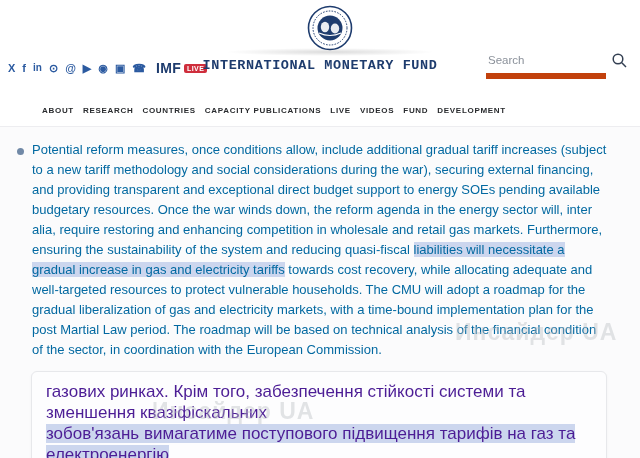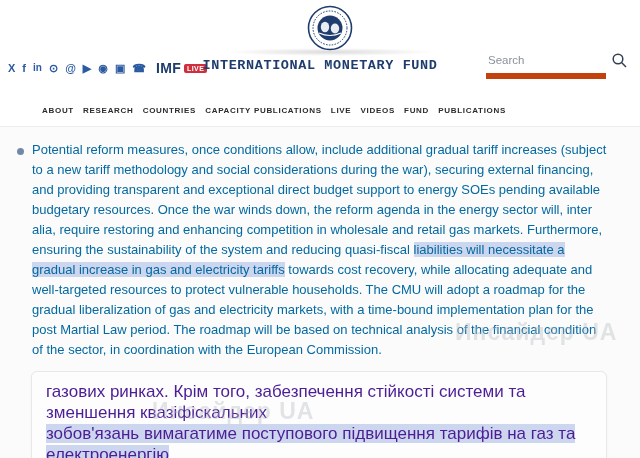--- a/index.html
+++ b/index.html
@@ -109,21 +109,21 @@
   </div>
 
   <div class="nav">
     <a class="nav-item">ABOUT</a>
     <a class="nav-item">RESEARCH</a>
     <a class="nav-item">COUNTRIES</a>
     <a class="nav-item">CAPACITY PUBLICATIONS</a>
     <a class="nav-item">LIVE</a>
     <a class="nav-item">VIDEOS</a>
     <a class="nav-item">FUND</a>
-    <a class="nav-item">PUBLICATIONS</a>
+    <a class="nav-item">DEVELOPMENT</a>
   </div>
 
   <div class="content">
 
     <div class="bullet-row">
       <span class="bullet-dot"></span>
       <p class="para"><span>Potential reform measures, once conditions allow, include additional gradual tariff increases (subject to a new tariff methodology and social considerations during the war), securing external financing, and providing transparent and exceptional direct budget support to energy SOEs pending available budgetary resources. Once the war winds down, the reform agenda in the energy sector will, inter alia, require restoring and enhancing competition in wholesale and retail gas markets. Furthermore, ensuring the sustainability of the system and reducing quasi-fiscal </span><span class="hl">liabilities will necessitate a gradual increase in gas and electricity tariffs</span><span> towards cost recovery, while allocating adequate and well-targeted resources to protect vulnerable households. The CMU will adopt a roadmap for the gradual liberalization of gas and electricity markets, with a time-bound implementation plan for the post Martial Law period. The roadmap will be based on technical analysis of the financial condition of the sector, in coordination with the European Commission.</span></p>
     </div>
 
     <div class="ukr-card">

